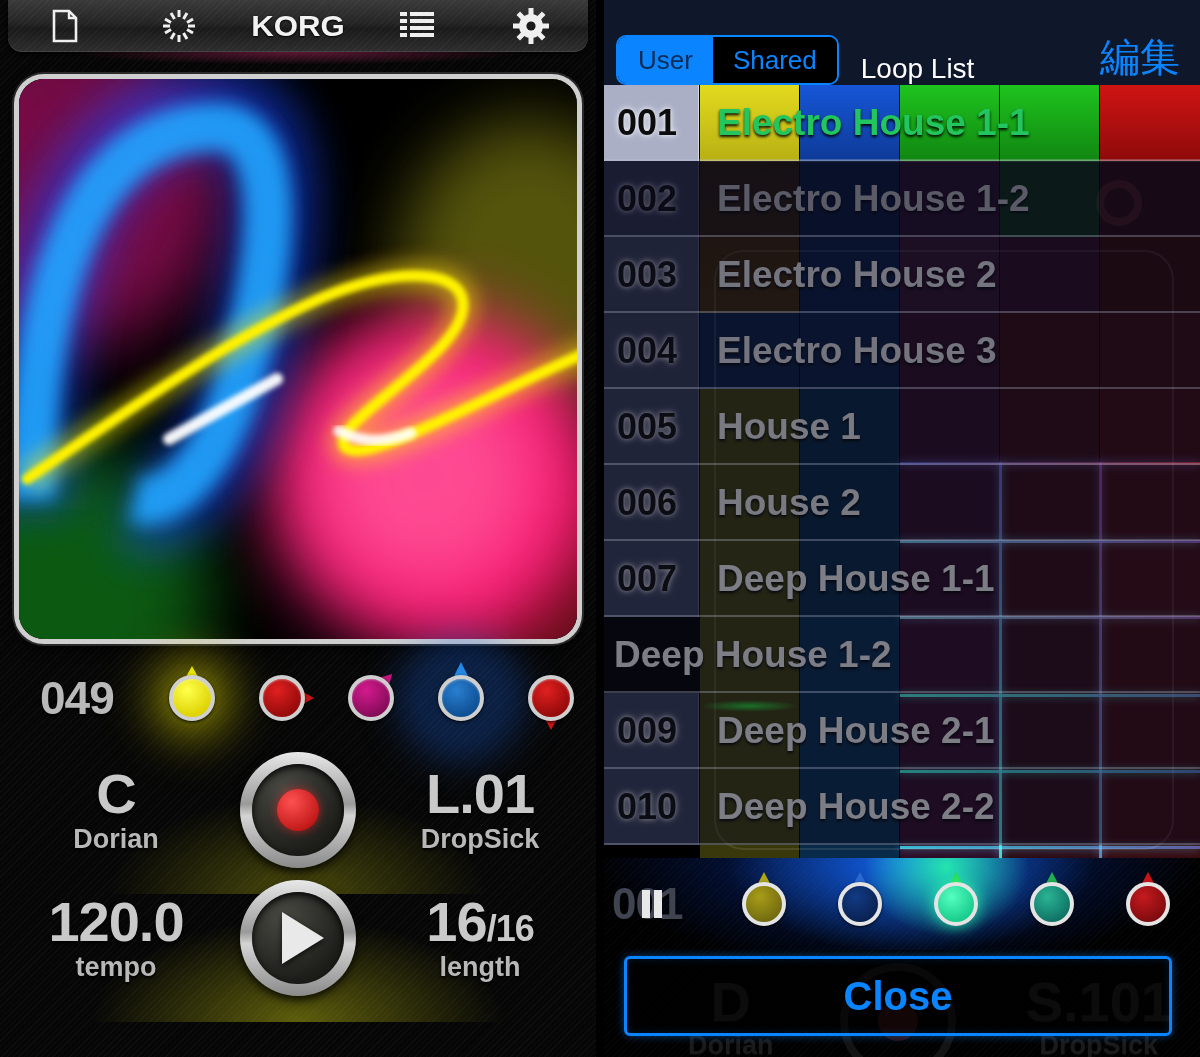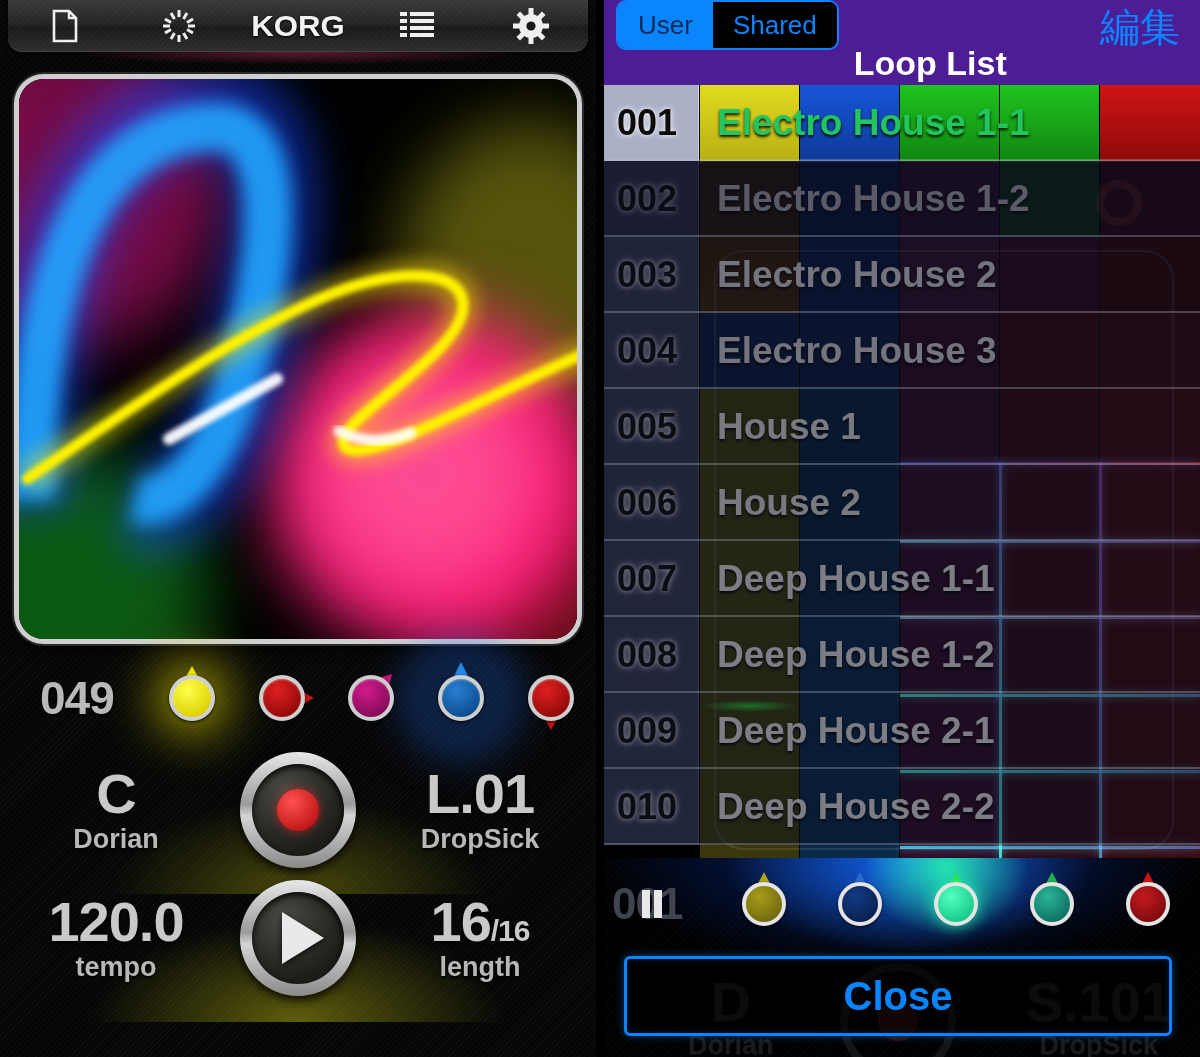--- a/index.html
+++ b/index.html
@@ -100,21 +100,21 @@
   .val-glow{
     position:absolute; left:0; right:0; bottom:-20px; height:150px;
     background:radial-gradient(ellipse 48% 95% at 50% 100%, rgba(215,215,20,.42), rgba(0,0,0,0) 72%);
     pointer-events:none; z-index:0;
   }
   .val{ position:relative; z-index:2; text-align:center; min-width:180px;}
   .val .big{
     display:block; color:#c9c9c9; font-weight:bold; font-size:56px;
     line-height:1.0; letter-spacing:-1px; text-shadow:0 2px 4px #000;
   }
-  .val .big .frac{ font-size:30px; }
+  .val .big .frac{ font-size:36px; }
   .val .sub{
     display:block; color:#b8b8b8; font-weight:bold; font-size:27px;
     margin-top:2px; text-shadow:0 2px 3px #000;
   }
   .round-btn{
     position:relative; z-index:2;
     width:116px; height:116px; border-radius:50%;
     background:linear-gradient(#e8e8e8, #9a9a9a 45%, #d4d4d4 55%, #8a8a8a);
     display:flex; align-items:center; justify-content:center;
     box-shadow:0 4px 10px rgba(0,0,0,.85);
@@ -136,34 +136,34 @@
 
   
   .right{ position:relative; width:604px; height:1057px; background:#000; overflow:hidden;}
 
   
   .bg-grid{ position:absolute; left:0; top:0; width:604px; height:1057px; }
   .bg-cell{ position:absolute; }
   .bg-glowline{ position:absolute; pointer-events:none; }
 
   .r-header{
-    position:relative; z-index:6; height:85px; background:#4c1d95;
-    display:flex; align-items:flex-start; padding:0 20px; gap:1px;
+    position:relative; z-index:6; height:85px; background:#0f172a;
+    display:flex; align-items:flex-end; padding:0 20px; gap:8px;
   }
   .seg{
     display:flex; border:2px solid #0a84ff; border-radius:10px; overflow:hidden;
     height:50px; margin-right:14px;
   }
   .seg div{
     display:flex; align-items:center; justify-content:center;
     padding:0 20px; font-size:26px; cursor:pointer;
   }
   .seg .on{ background:#0a84ff; color:#0a2c55; font-weight:normal;}
   .seg .off{ background:#000; color:#0a84ff;}
-  .r-title{ color:#fff; font-size:34px; font-weight:bold; flex:1;margin-top:44px;}
+  .r-title{ color:#fff; font-size:28px; font-weight:normal; flex:1;margin-top:44px;}
   .r-edit{ color:#0a84ff; font-size:40px; cursor:pointer;}
 
   
   .r-list{ position:absolute; left:0; top:85px; width:604px; height:773px; z-index:5;}
   .lrow{ position:relative; display:flex; height:76px; align-items:stretch;}
   .lnum{
     width:103px; display:flex; align-items:center; justify-content:center;
     color:#0c0c0c; font-size:36px; font-weight:bold;
     text-shadow:0 0 5px rgba(255,255,255,.85), 0 0 10px rgba(255,255,255,.45);
     border-right:1px solid rgba(255,255,255,.18);
@@ -501,21 +501,20 @@
         <div class="lsep"></div>
       </div>
       <div class="lrow">
         <div class="rowtint" style="background:rgba(10,12,30,.46);"></div>
         <div class="lnum">007</div>
         <div class="lname">Deep House 1-1</div>
         <div class="lsep"></div>
       </div>
       <div class="lrow">
         <div class="rowtint" style="background:rgba(10,12,30,.46);"></div>
-        <div class="lnum">008</div>
         <div class="lname">Deep House 1-2</div>
         <div class="lsep"></div>
       </div>
       <div class="lrow">
         <div class="rowtint" style="background:rgba(10,12,30,.46);"></div>
         <div class="lnum">009</div>
         <div class="lname">Deep House 2-1</div>
         <div class="lsep"></div>
       </div>
       <div class="lrow">

